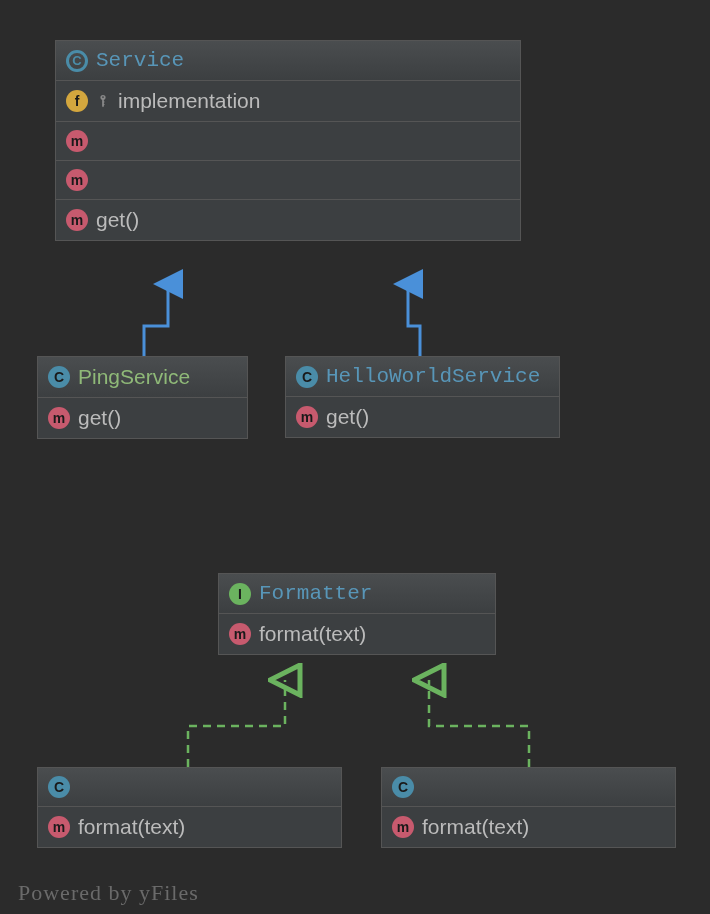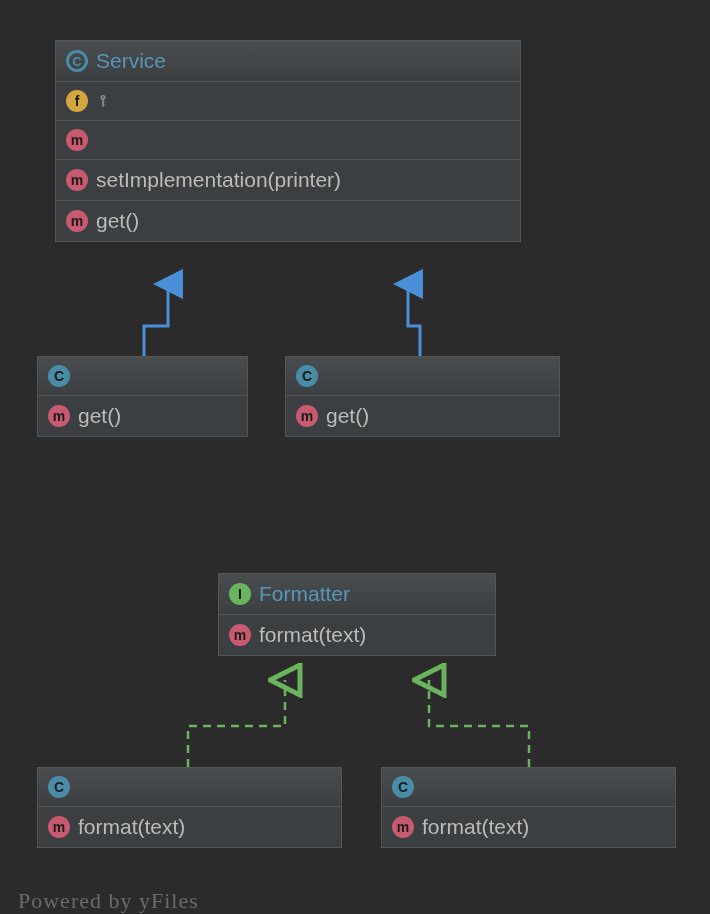--- a/index.html
+++ b/index.html
@@ -43,83 +43,85 @@
 .badge-c-abstract { 
   background: transparent; 
   border: 3px solid #4a8ca8; 
   color: #4a8ca8;
   width: 22px; height: 22px;
   font-size: 13px;
 }
 .badge-i { background: #6bb35f; color: #1a1a1a; }
 .badge-f { background: #d4a73e; color: #1a1a1a; }
 .badge-m { background: #c75a6e; color: #1a1a1a; }
-.title-blue { color: #5896b8; font-weight: 500; }
+.title-blue { color: #5896b8; font-weight: 500; font-family: Liberation Mono, monospace; }
 .title-green { color: #8fb978; font-weight: 500; }
 .member { color: #bbbbbb; }
 .key-icon {
   width: 14px;
   height: 14px;
   display: inline-block;
   flex-shrink: 0;
 }
 .arrow {
   position: absolute;
   pointer-events: none;
 }
 .watermark {
   position: absolute;
   left: 18px;
-  bottom: 0;
+  bottom: 8px;
   color: #6a6a6a;
   font-size: 22px;
   font-family: serif;
   letter-spacing: 1px;
 }
 </style>
 </head>
 <body>
 
 <div class="node" style="left:55px; top:40px; width:466px;">
   <div class="row title-row">
     <span class="badge badge-c-abstract">C</span>
     <span class="title-blue">Service</span>
   </div>
   <div class="row">
     <span class="badge badge-f">f</span>
     <svg class="key-icon" viewBox="0 0 16 16">
         <path fill="#888" d="M8 1a3 3 0 0 0-3 3 3 3 0 0 0 2 2.8V14l1 1 1-1v-1l1-1-1-1v-1l1-1-1-1V6.8A3 3 0 0 0 11 4a3 3 0 0 0-3-3zm0 1.5A1 1 0 0 1 9 3.5 1 1 0 0 1 8 4.5 1 1 0 0 1 7 3.5 1 1 0 0 1 8 2.5z"></path>
       </svg>
+    <span class="member">implementation</span>
   </div>
   <div class="row">
     <span class="badge badge-m">m</span>
   </div>
   <div class="row">
     <span class="badge badge-m">m</span>
-    <span class="member">setImplementation(printer)</span>
   </div>
   <div class="row">
     <span class="badge badge-m">m</span>
     <span class="member">get()</span>
   </div>
 </div>
 
 <div class="node" style="left:37px; top:356px; width:211px;">
   <div class="row title-row">
     <span class="badge badge-c">C</span>
+    <span class="title-green">PingService</span>
   </div>
   <div class="row">
     <span class="badge badge-m">m</span>
     <span class="member">get()</span>
   </div>
 </div>
 
 <div class="node" style="left:285px; top:356px; width:275px;">
   <div class="row title-row">
     <span class="badge badge-c">C</span>
+    <span class="title-blue">HelloWorldService</span>
   </div>
   <div class="row">
     <span class="badge badge-m">m</span>
     <span class="member">get()</span>
   </div>
 </div>
 
 <div class="node" style="left:218px; top:573px; width:278px;">
   <div class="row title-row">
     <span class="badge badge-i">I</span>

